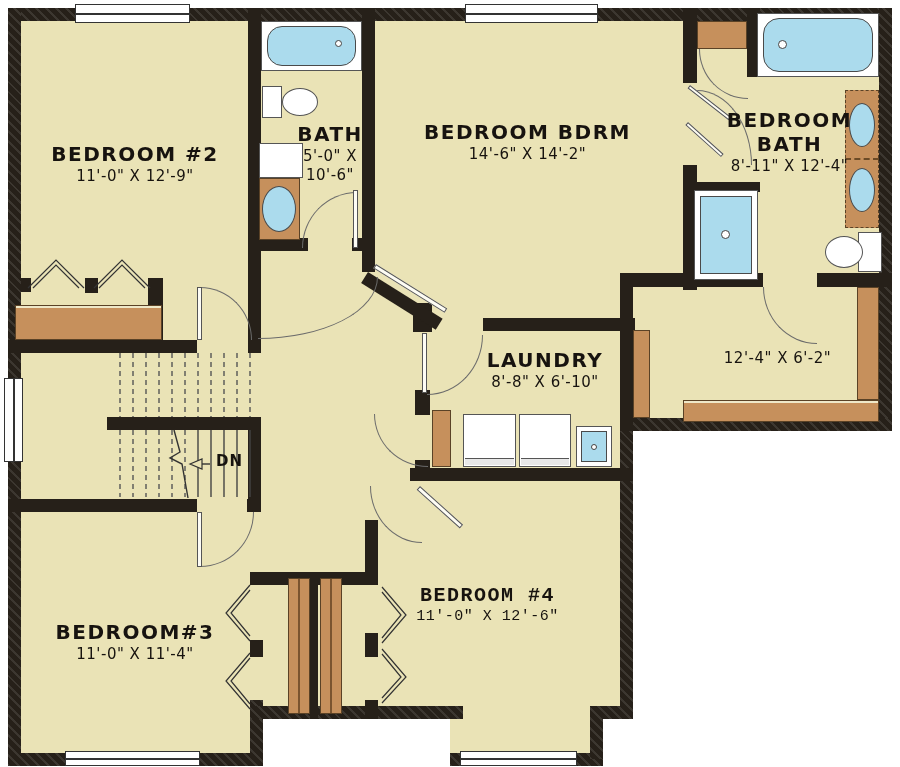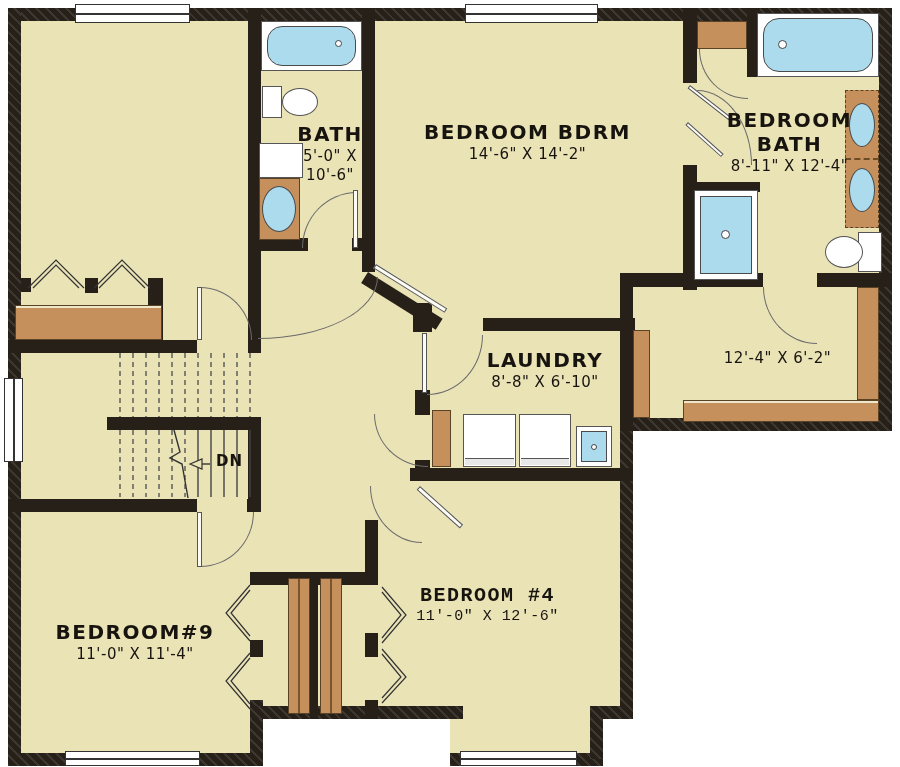--- a/index.html
+++ b/index.html
@@ -210,20 +210,24 @@
   <div class="leaf" style="left:197px;top:512px;width:5px;height:55px;"></div>
 
   <div class="arc" style="left:370px;top:486px;width:52px;height:57px;border-bottom-width:1.5px;border-left-width:1.5px;border-bottom-left-radius:100%;"></div>
   <div class="leaf" style="left:420px;top:486px;width:58px;height:5px;transform:rotate(42deg);transform-origin:left top;"></div>
 
   <div class="arc" style="left:427px;top:335px;width:56px;height:60px;border-bottom-width:1.5px;border-right-width:1.5px;border-bottom-right-radius:100%;"></div>
   <div class="leaf" style="left:422px;top:333px;width:5px;height:60px;"></div>
 
   <div class="arc" style="left:374px;top:414px;width:54px;height:53px;border-bottom-width:1.5px;border-left-width:1.5px;border-bottom-left-radius:100%;"></div>
 
+  <div class="room-label" style="left:30px;top:142px;width:210px;">
+    <div class="rname">BEDROOM #2</div>
+    <div class="rdims">11'-0" X 12'-9"</div>
+  </div>
   <div class="room-label" style="left:280px;top:122px;width:100px;">
     <div class="rname">BATH</div>
     <div class="rdims">5'-0" X</div>
     <div class="rdims">10'-6"</div>
   </div>
   <div class="room-label" style="left:400px;top:120px;width:255px;">
     <div class="rname">BEDROOM BDRM</div>
     <div class="rdims">14'-6" X 14'-2"</div>
   </div>
   <div class="room-label" style="left:712px;top:108px;width:155px;">
@@ -232,21 +236,21 @@
     <div class="rdims">8'-11" X 12'-4"</div>
   </div>
   <div class="room-label" style="left:455px;top:348px;width:180px;">
     <div class="rname">LAUNDRY</div>
     <div class="rdims">8'-8" X 6'-10"</div>
   </div>
   <div class="room-label" style="left:655px;top:348px;width:245px;">
     <div class="rdims">12'-4" X 6'-2"</div>
   </div>
   <div class="room-label" style="left:25px;top:620px;width:220px;">
-    <div class="rname">BEDROOM#9</div>
+    <div class="rname">BEDROOM#3</div>
     <div class="rdims">11'-0" X 11'-4"</div>
   </div>
   <div class="room-label" style="left:380px;top:584px;width:215px;font-family:Liberation Mono, monospace;">
     <div class="rname">BEDROOM #4</div>
     <div class="rdims">11'-0" X 12'-6"</div>
   </div>
 
 </div>
 
 </body></html>

